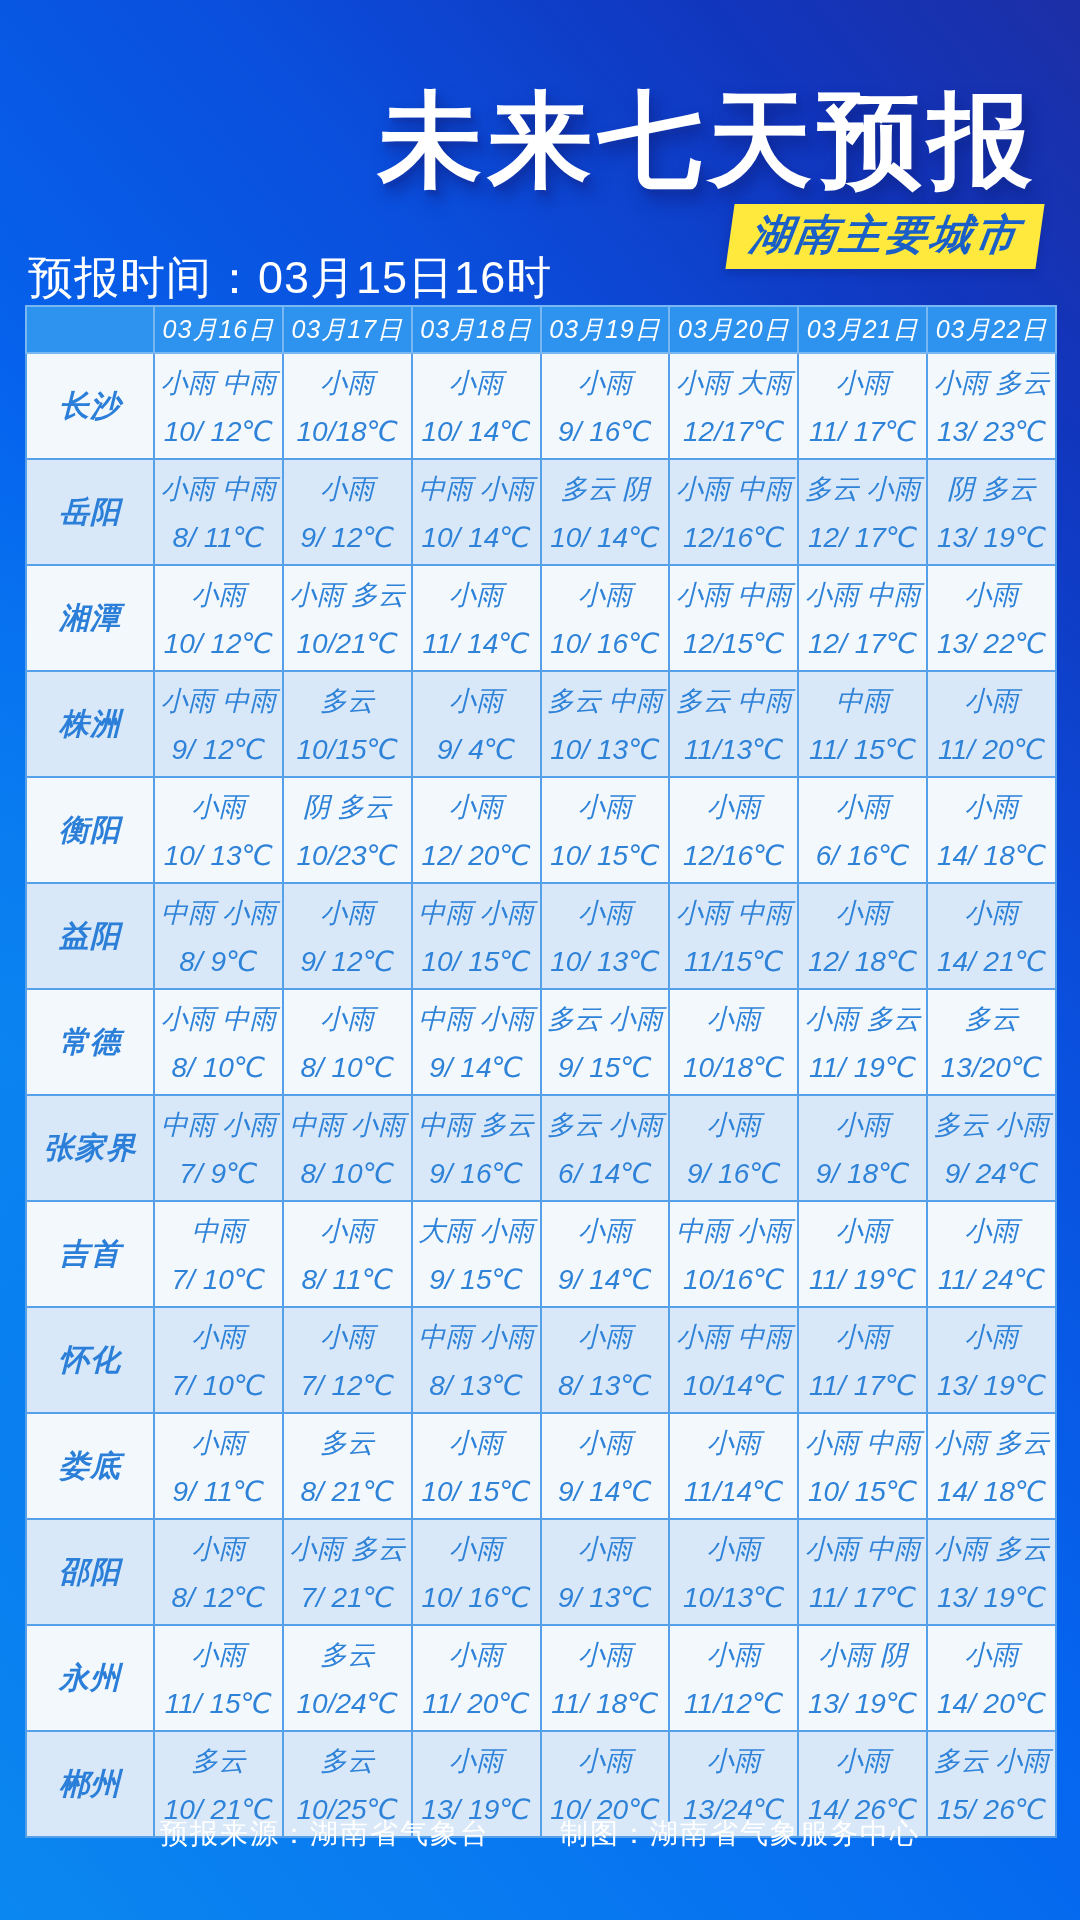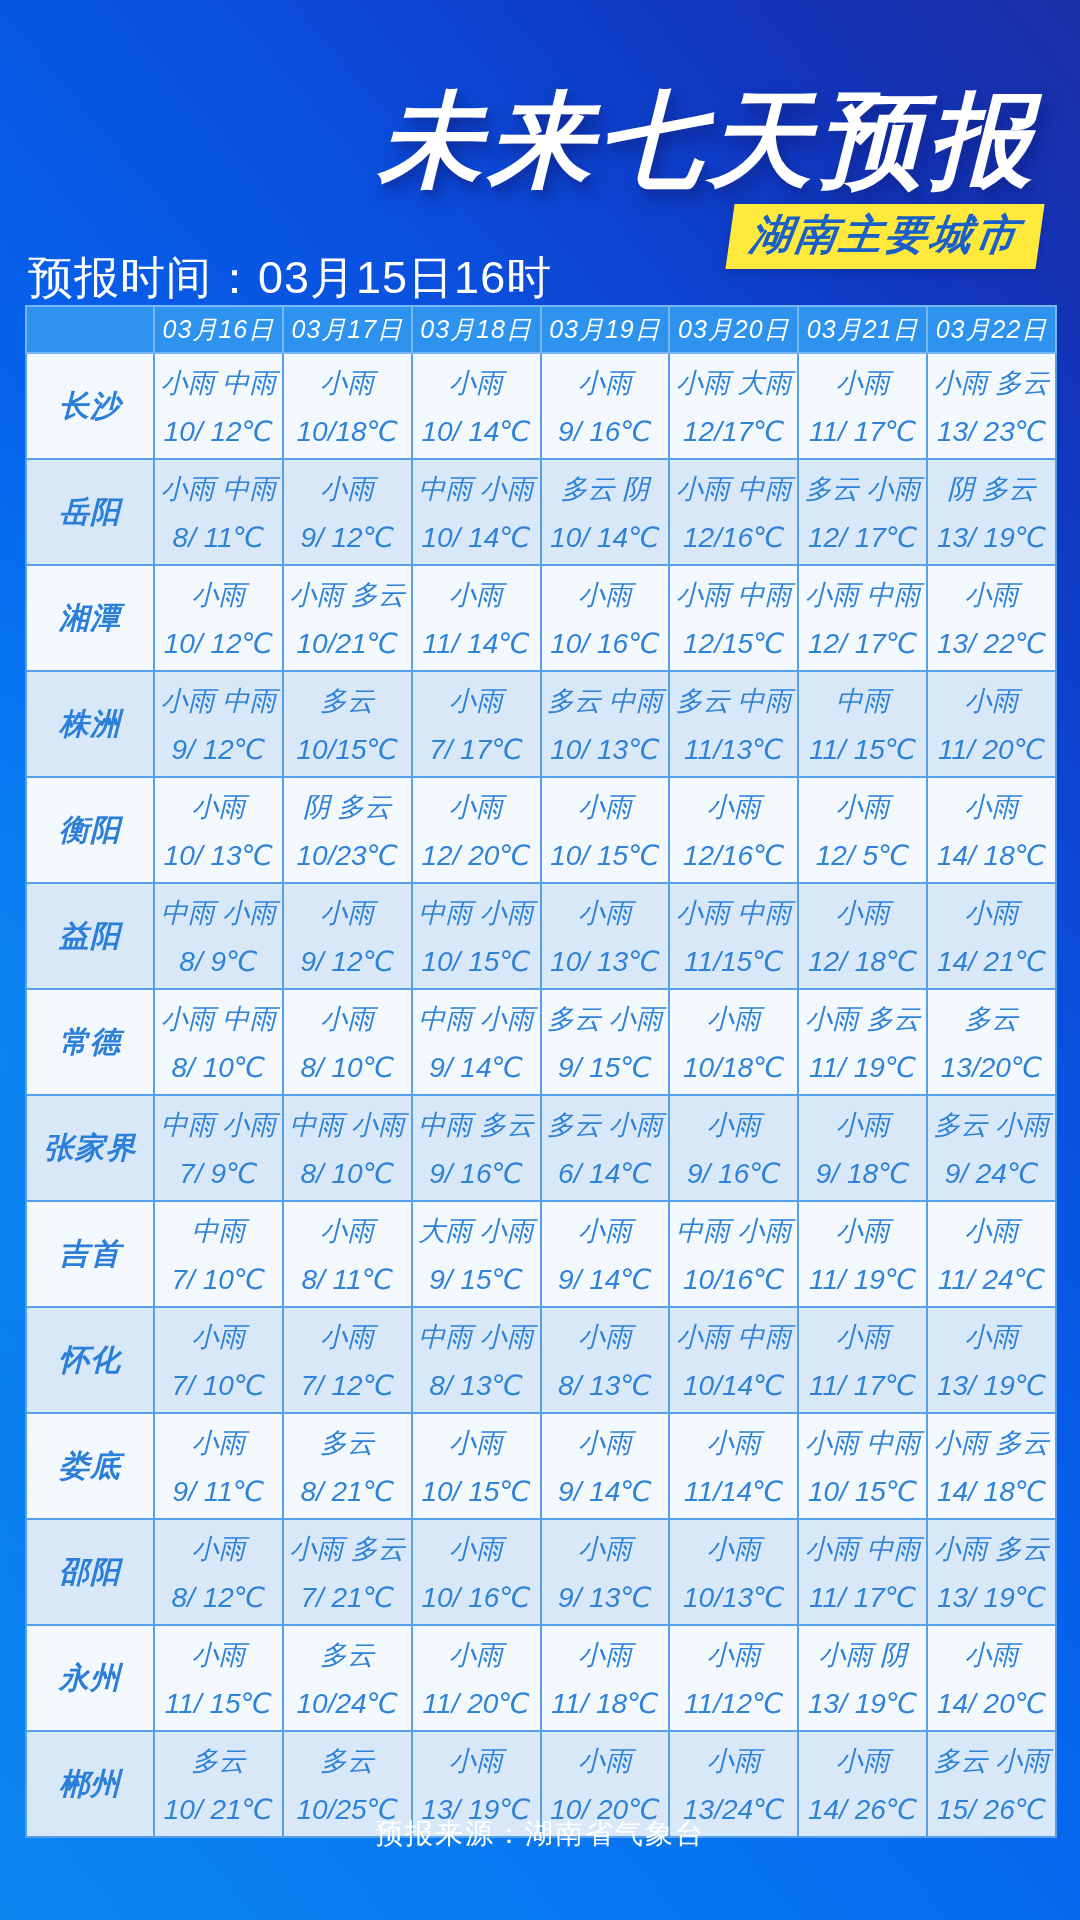--- a/index.html
+++ b/index.html
@@ -5,21 +5,21 @@
   html,body{margin:0;padding:0;}
   body{
     width:1080px;height:1920px;position:relative;overflow:hidden;
     font-family:"Liberation Sans","DejaVu Sans",sans-serif;
     background:
       radial-gradient(ellipse 95% 55% at 0% 55%, rgba(11,135,241,0.85) 0%, rgba(11,135,241,0) 60%),
       linear-gradient(230deg, #1d2fa6 0%, #1136be 14%, #0a4fdd 32%, #0566ef 55%, #0878f0 78%, #0b87f0 100%);
   }
   .main-title{
     position:absolute;top:72px;right:42px;
-    font-size:104px;font-weight:bold;font-style:italic;color:#ffffff;
+    font-size:104px;font-weight:bold;color:#ffffff;
     letter-spacing:6px;white-space:nowrap;
     text-shadow:6px 10px 16px rgba(10,30,130,0.65), 3px 5px 2px rgba(25,55,170,0.45);
   }
   .subtitle-badge{
     position:absolute;top:204px;right:40px;
     background:#ffe93c;color:#1a5fc8;
     font-size:42px;font-weight:bold;font-style:italic;
     padding:3px 20px 6px 20px;transform:skewX(-8deg);
     letter-spacing:3px;white-space:nowrap;
     box-shadow:0 4px 10px rgba(10,30,120,0.35);
@@ -181,21 +181,21 @@
         <td>
           <div class="weather">小雨 中雨</div>
           <div class="temp">9/ 12℃</div>
         </td>
         <td>
           <div class="weather">多云</div>
           <div class="temp">10/15℃</div>
         </td>
         <td>
           <div class="weather">小雨</div>
-          <div class="temp">7/ 17℃</div>
+          <div class="temp">9/ 4℃</div>
         </td>
         <td>
           <div class="weather">多云 中雨</div>
           <div class="temp">10/ 13℃</div>
         </td>
         <td>
           <div class="weather">多云 中雨</div>
           <div class="temp">11/13℃</div>
         </td>
         <td>
@@ -224,21 +224,21 @@
         <td>
           <div class="weather">小雨</div>
           <div class="temp">10/ 15℃</div>
         </td>
         <td>
           <div class="weather">小雨</div>
           <div class="temp">12/16℃</div>
         </td>
         <td>
           <div class="weather">小雨</div>
-          <div class="temp">12/ 5℃</div>
+          <div class="temp">6/ 16℃</div>
         </td>
         <td>
           <div class="weather">小雨</div>
           <div class="temp">14/ 18℃</div>
         </td>
       </tr>
       <tr>
         <th class="city">益阳</th>
         <td>
           <div class="weather">中雨 小雨</div>
@@ -515,13 +515,14 @@
         <td>
           <div class="weather">多云 小雨</div>
           <div class="temp">15/ 26℃</div>
         </td>
       </tr>
     </tbody>
 </table>
 
 <div class="footer">
   <span>预报来源：湖南省气象台</span>
+  <span>制图：湖南省气象服务中心</span>
 </div>
 
 </body></html>

